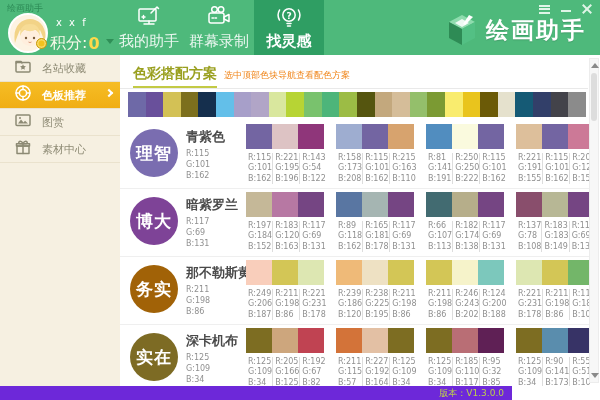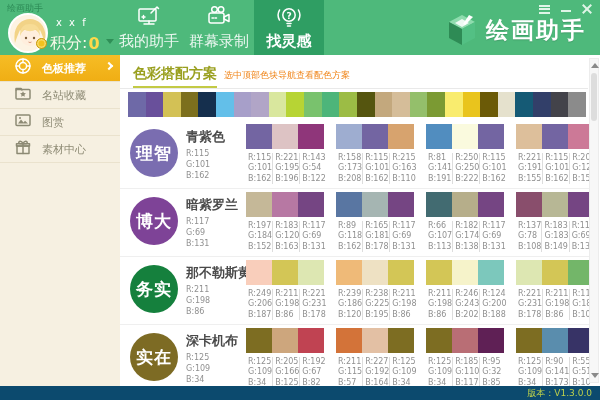--- a/index.html
+++ b/index.html
@@ -44,21 +44,21 @@
   
   .sidebar { position:absolute; left:0; top:55px; width:120px; height:331px; background:#f6f0e1; }
   .side-item { position:relative; height:27px; display:flex; align-items:center; padding-left:14px; gap:10px; border-bottom:1px solid #eae2cd; color:#8d English8a74; cursor:pointer; }
   .side-item { color:#8d8a74; }
   .side-item .slabel { font-size:11px; }
   .side-item.active { background:linear-gradient(#f6bd25,#f0ae14); color:#fff; }
   .side-item.active .slabel { font-weight:bold; }
   .side-chevron { position:absolute; right:8px; top:8px; width:6px; height:6px; border-top:2px solid #fff; border-right:2px solid #fff; transform:rotate(45deg); }
 
   
-  .footer { position:absolute; left:0; bottom:0; width:600px; height:14px; background:#0c4a6e; }
+  .footer { position:absolute; left:0; bottom:0; width:512px; height:14px; background:#6d28d9; }
   .version { position:absolute; right:8px; top:1px; font-size:9px; color:#bcd04b; }
 
   
   .main { position:absolute; left:120px; top:55px; width:480px; height:331px; background:#fff; }
   .mhead { position:absolute; left:13px; top:8px; white-space:nowrap; }
   .ptitle { display:inline-block; font-size:14px; font-weight:bold; color:#9aa020; padding-bottom:3px; border-bottom:2px solid #c3ca45; }
   .psub { font-size:9px; color:#f08519; margin-left:7px;text-align:center; }
   .hdr-sep { position:absolute; left:0; top:33px; width:468px; height:1px; background:#e9e9e9; }
   .navstrip { position:absolute; left:8px; top:37px; width:458px; height:25px; display:flex; cursor:pointer; }
   .navsw { flex:1; }
@@ -161,36 +161,36 @@
         <polygon points="4,9 17,16 17,32 4,25" fill="#2e8b55"></polygon>
         <polygon points="30,9 17,16 17,32 30,25" fill="#53c084"></polygon>
         <polygon points="17,6 24,10 17,14 10,10" fill="#ffffff" opacity="0.85"></polygon>
         <polygon points="24,2 28,4 20,12 18,11 " fill="#fff"></polygon>
       </svg>
       <div class="logo-text">绘画助手</div>
     </div>
   </div>
 
   <div class="sidebar" id="sidebar">
+      <div class="side-item">
+        <span class="sicon"><svg width="18" height="18" viewBox="0 0 18 18" fill="none" stroke="currentColor" stroke-width="1.5" stroke-linecap="round" stroke-linejoin="round">
+            <path d="M2 6V4.5h5l1 1.5"></path>
+            <rect x="2" y="5.5" width="14" height="9.5" rx="1"></rect>
+            <path d="M9 7.2l.9 1.8 2 .3-1.45 1.4.35 2L9 11.8l-1.8.9.35-2L6.1 9.3l2-.3z" fill="currentColor" stroke="none"></path>
+          </svg></span>
+        <span class="slabel">名站收藏</span>
+      </div>
       <div class="side-item active">
         <span class="sicon"><svg width="18" height="18" viewBox="0 0 18 18" fill="none" stroke="currentColor" stroke-width="1.5" stroke-linecap="round" stroke-linejoin="round">
             <circle cx="9" cy="9" r="7"></circle>
             <circle cx="9" cy="9" r="3.6"></circle>
             <path d="M9 2v2.5M9 13.5V16M2 9h2.5M13.5 9H16"></path>
           </svg></span>
         <span class="slabel">色板推荐</span>
         <span class="side-chevron"></span>
-      </div>
-      <div class="side-item">
-        <span class="sicon"><svg width="18" height="18" viewBox="0 0 18 18" fill="none" stroke="currentColor" stroke-width="1.5" stroke-linecap="round" stroke-linejoin="round">
-            <path d="M2 6V4.5h5l1 1.5"></path>
-            <rect x="2" y="5.5" width="14" height="9.5" rx="1"></rect>
-            <path d="M9 7.2l.9 1.8 2 .3-1.45 1.4.35 2L9 11.8l-1.8.9.35-2L6.1 9.3l2-.3z" fill="currentColor" stroke="none"></path>
-          </svg></span>
-        <span class="slabel">名站收藏</span>
       </div>
       <div class="side-item">
         <span class="sicon"><svg width="18" height="18" viewBox="0 0 18 18" fill="none" stroke="currentColor" stroke-width="1.5" stroke-linecap="round" stroke-linejoin="round">
             <rect x="2" y="4" width="14" height="10.5" rx="1"></rect>
             <path d="M4 12.5l3-4 2.5 3 1.5-1.8 3 2.8" fill="currentColor" stroke="none"></path>
             <circle cx="6" cy="7" r="1" fill="currentColor" stroke="none"></circle>
           </svg></span>
         <span class="slabel">图赏</span>
       </div>
       <div class="side-item">
@@ -450,21 +450,21 @@
                 <div class="vcol">
                   <div>R:117</div>
                   <div>G:69</div>
                   <div>B:131</div>
                 </div>
               </div>
             </div>
           </div>
         </div>
         <div class="prow">
-          <div class="badge" style="background: #15803d;">务实</div>
+          <div class="badge" style="background: #a16207;">务实</div>
           <div class="ncol">
             <div class="pname">那不勒斯黄</div>
             <div class="baseline">
               <div>R:211</div>
               <div>G:198</div>
               <div>B:86</div>
             </div>
           </div>
           <div class="groups">
             <div class="group">

